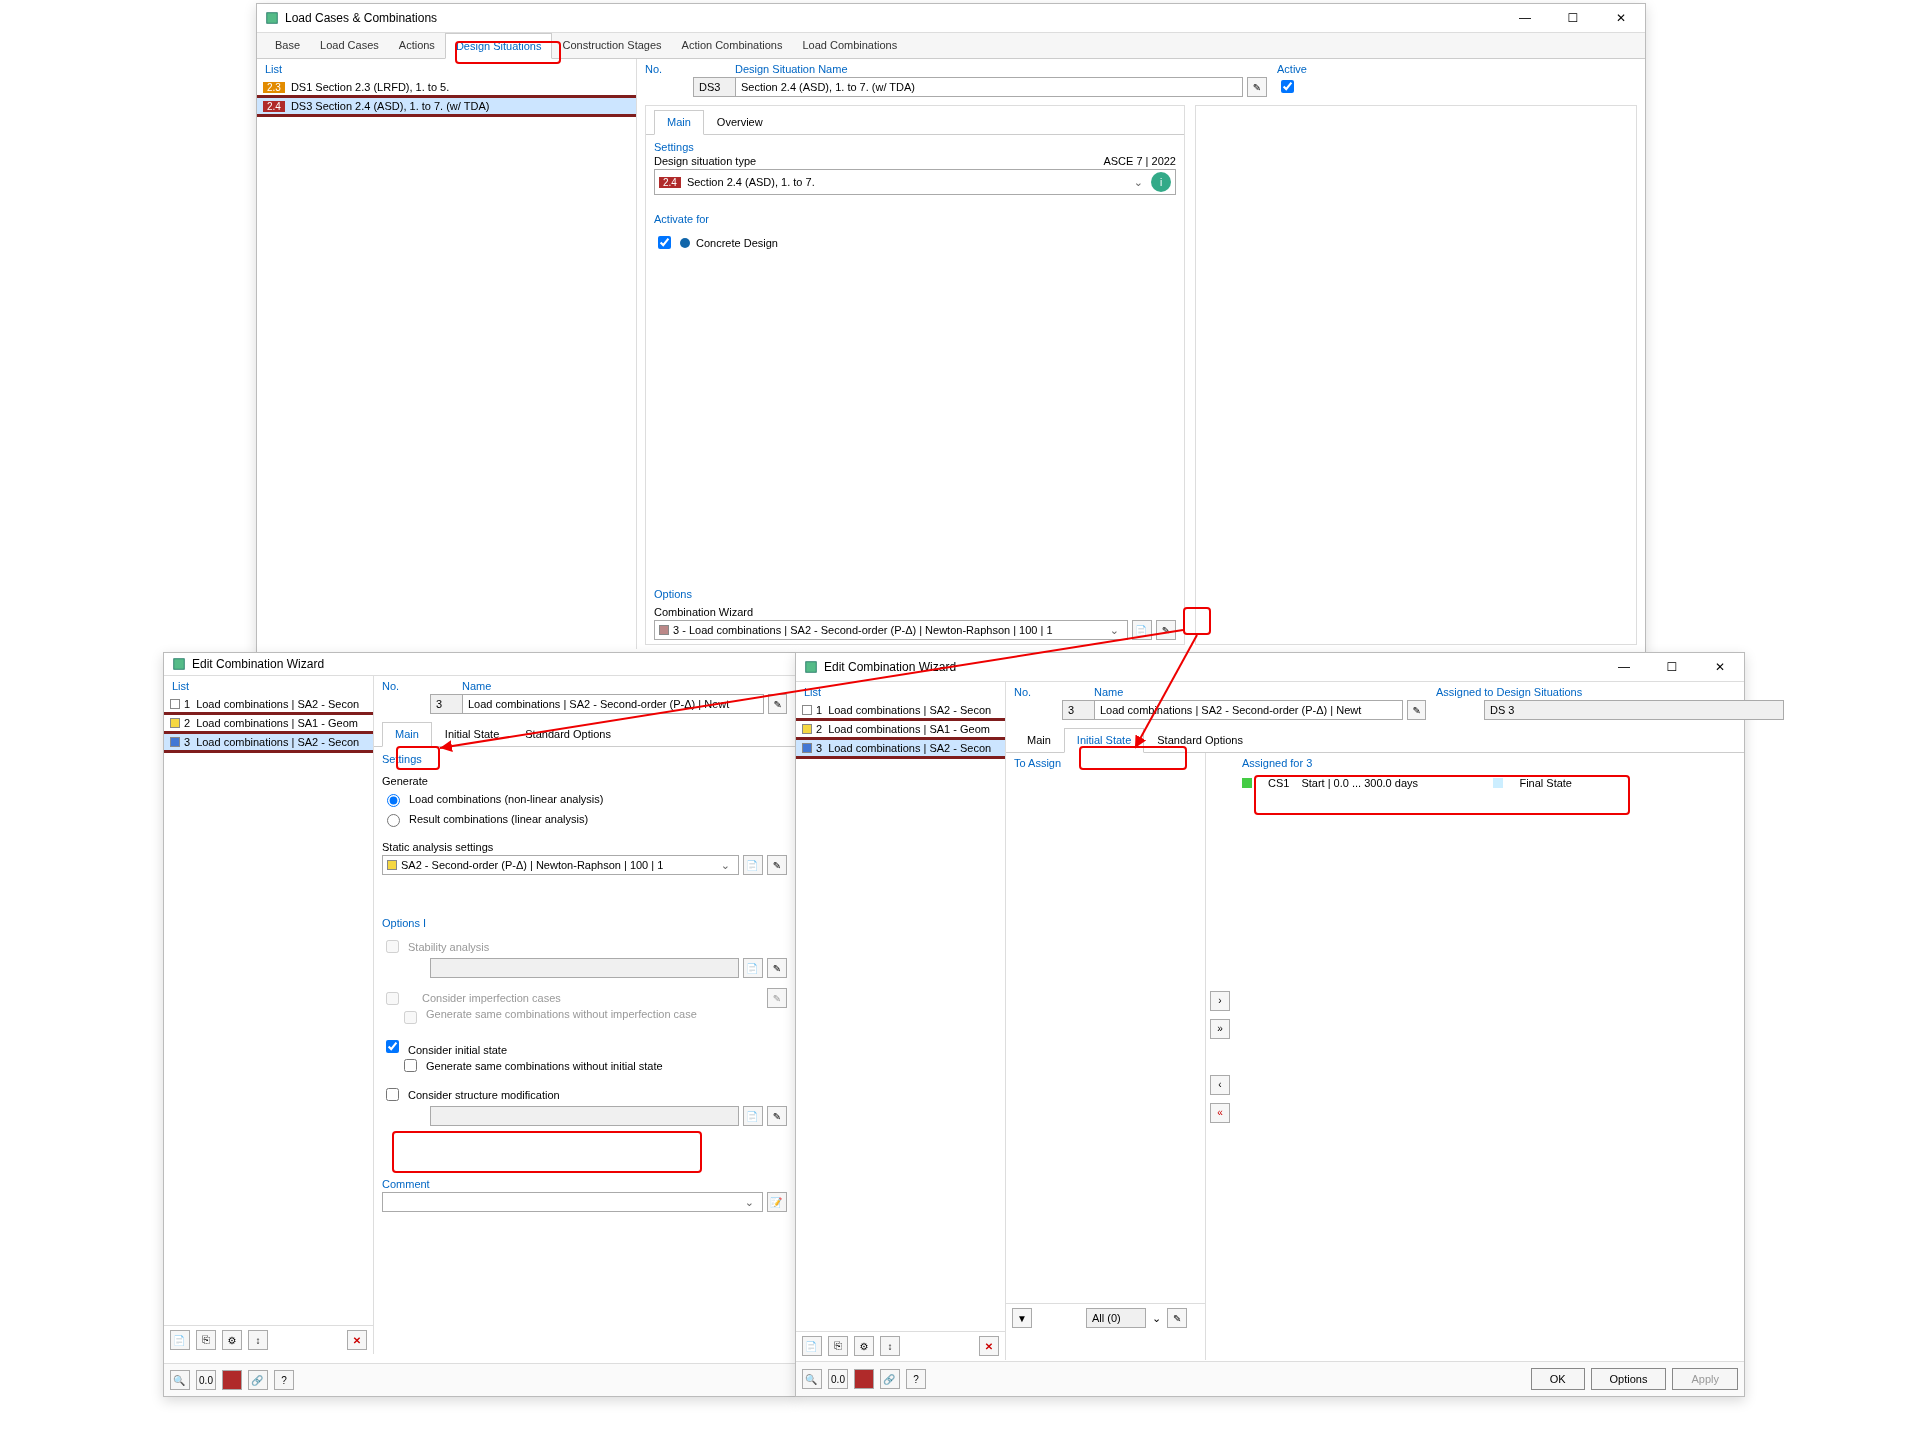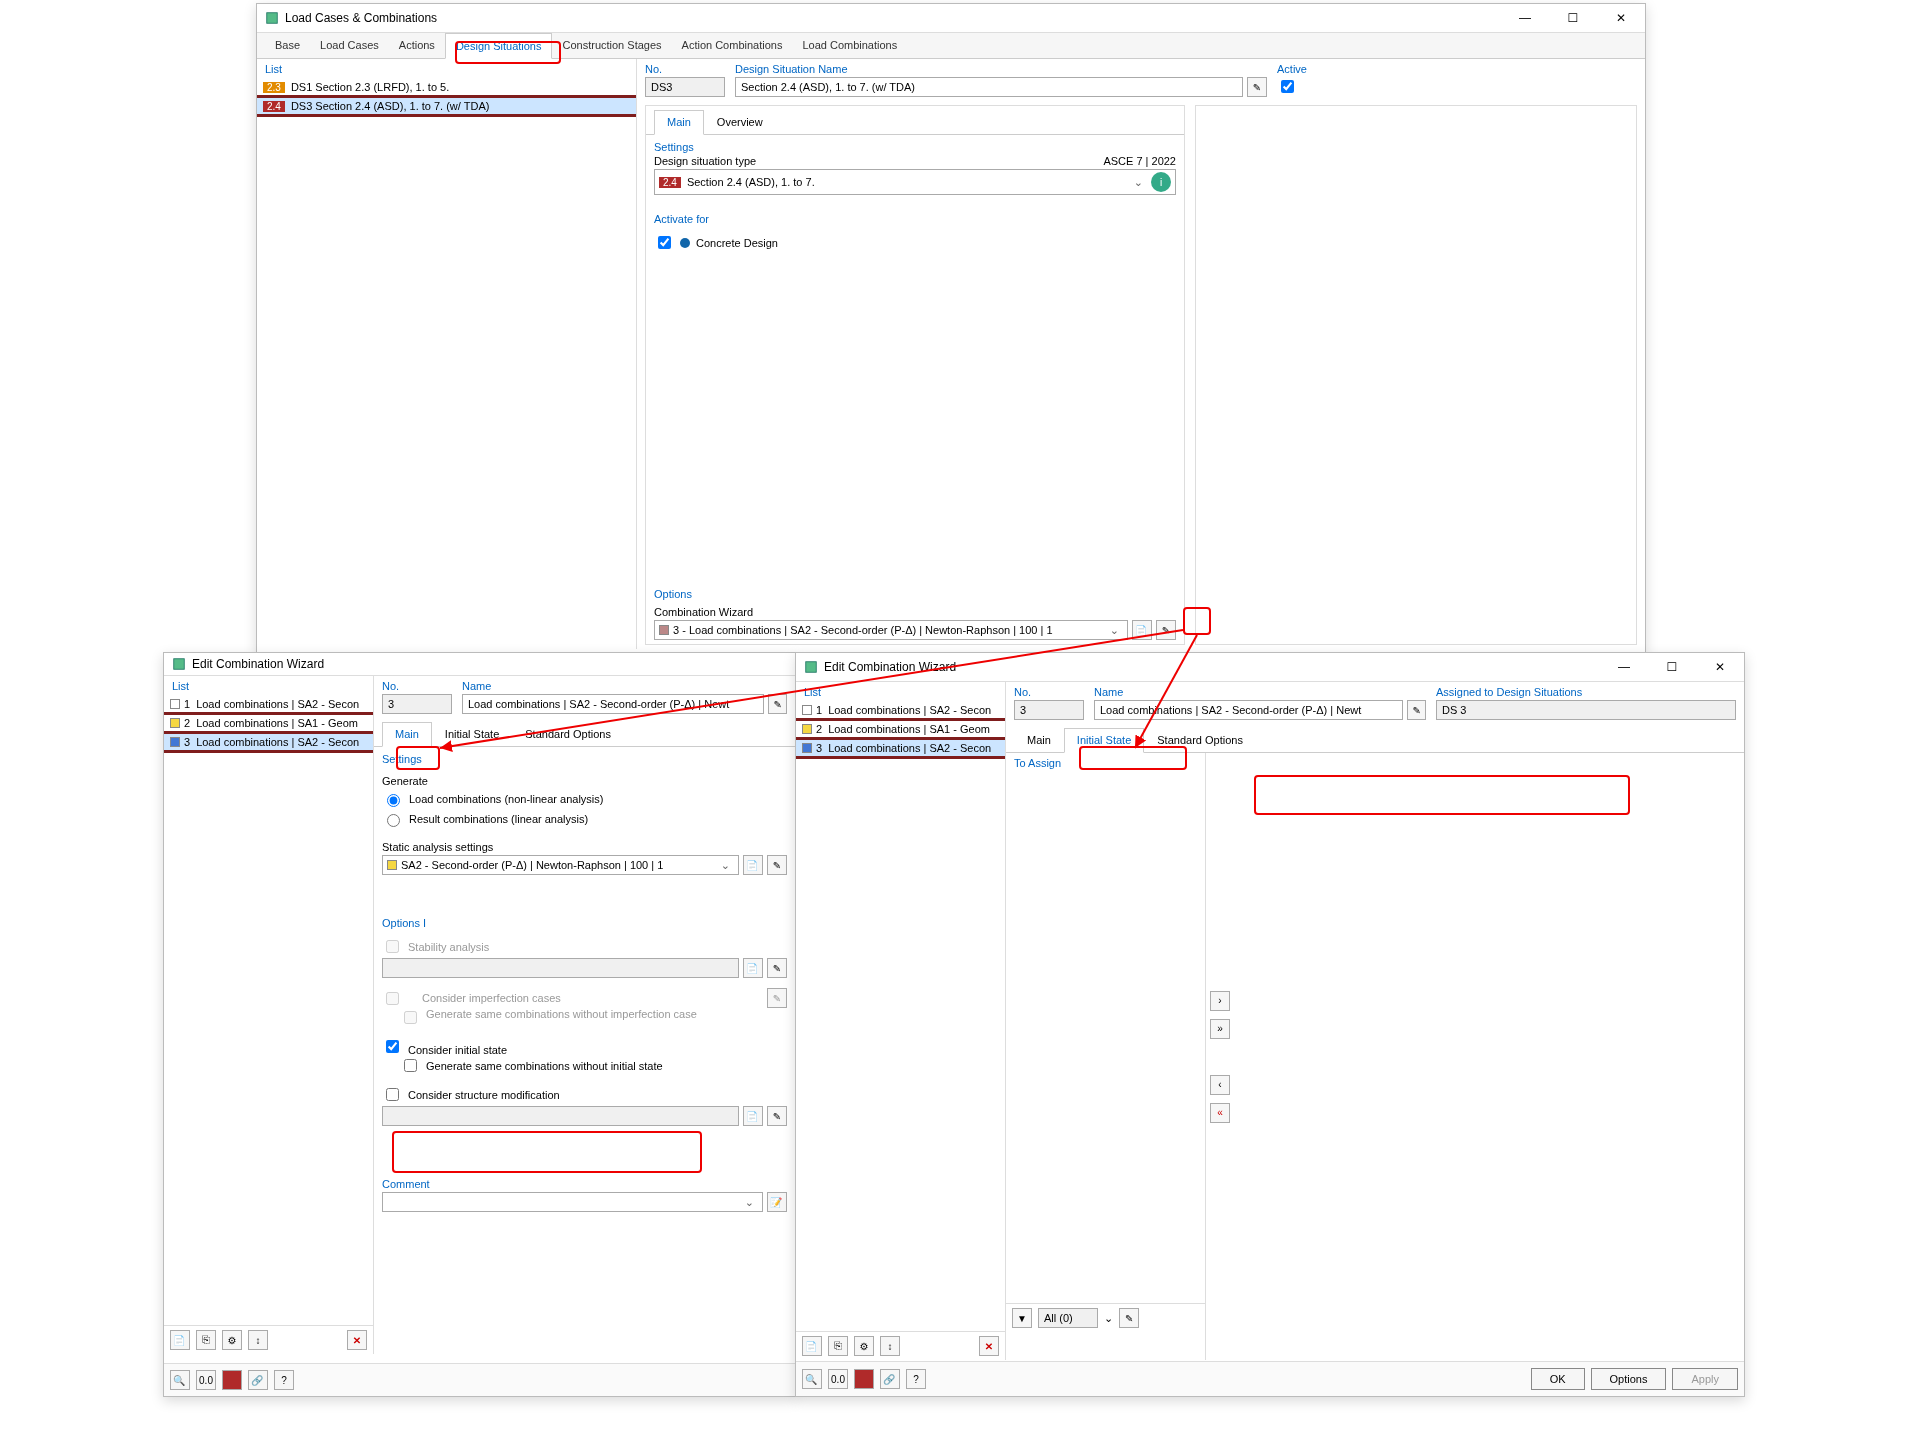--- a/index.html
+++ b/index.html
@@ -24,21 +24,21 @@
 .list-header { padding: 4px 8px; color: #0066c4; }
 .list-body { flex: 1; overflow: auto; background: #fff; }
 .list-row { display: flex; align-items: center; padding: 2px 6px; border-bottom: 3px solid #7f1d1d; cursor: pointer; }
 .list-row .badge { padding: 0 4px; margin-right: 6px; font-size: 10px; color: #fff; }
 .list-row.selected { background: #cce5ff; }
 
 .fieldrow { display: flex; gap: 10px; padding: 4px 8px; align-items: flex-start; }
 .fieldcol { flex: 1; }
 .fieldlabel { color: #0066c4; margin-bottom: 2px; }
 .input { width: 100%; padding: 3px 5px; border: 1px solid #aaa; background: #fff; font-size: 11px; }
-.input.ro { background: #f0f0f0; }
+.input.ro { background: #f0f0f0; margin-left: 48px; }
 
 .subtabs { display: flex; border-bottom: 1px solid #ccc; padding: 0 8px; margin-top: 4px; }
 .subtab { padding: 5px 12px; cursor: pointer; border: 1px solid transparent; }
 .subtab.active { background: #fff; border: 1px solid #ccc; border-bottom: 1px solid #fff; margin-bottom: -1px; color: #0066c4; }
 
 .dropdown { display: flex; align-items: center; border: 1px solid #aaa; padding: 2px 4px; background: #fff; }
 .dropdown .dd-badge { padding: 0 4px; margin-right: 6px; color: #fff; font-size: 10px; }
 .dropdown .dd-text { flex: 1; }
 .dropdown .chev { color: #666; padding: 0 4px; cursor: pointer; }
 
@@ -389,20 +389,30 @@
         </div>
 
         <div class="mid-btns" style="justify-content:center;">
           <div class="iconbtn">›</div>
           <div class="iconbtn">»</div>
           <div style="height:20px"></div>
           <div class="iconbtn">‹</div>
           <div class="iconbtn" style="color:#c00">«</div>
         </div>
 
+        <div style="flex:1;">
+          <div class="section label">Assigned for 3</div>
+          <div class="assign-row">
+            <span class="swatch" style="background:#4c4;border:none;"></span>
+            <span>CS1</span>
+            <span style="flex:0 0 180px">Start | 0.0 ... 300.0 days</span>
+            <span class="swatch" style="background:#cef;border:none;"></span>
+            <span>Final State</span>
+          </div>
+        </div>
       </div>
     </div>
   </div>
   <div class="footer">
     <div class="iconbtn">🔍</div>
     <div class="iconbtn">0.0</div>
     <div class="iconbtn" style="background:#b02a2a"></div>
     <div class="iconbtn">🔗</div>
     <div class="iconbtn">?</div>
     <div class="spacer"></div>

